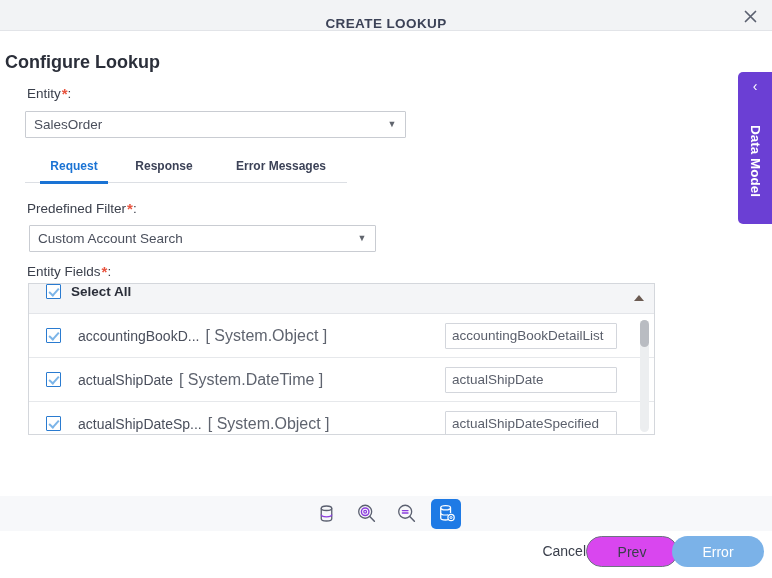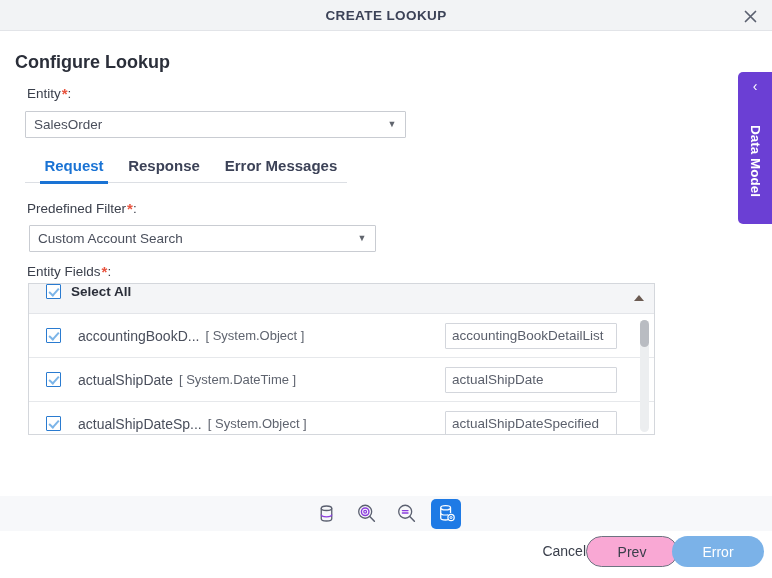--- a/index.html
+++ b/index.html
@@ -17,39 +17,39 @@
   }
 
   
   .titlebar {
     position: absolute; left: 0; top: 0;
     width: 772px; height: 31px;
     background: #f2f3f5;
     border-bottom: 1px solid #e2e4e8;
   }
   .titlebar-text {
-    position: absolute; left: 0; top: 0;
+    position: absolute; left: 0; top: 8px;
     width: 772px; line-height: 31px;
     text-align: center;
     font-size: 13.5px;
     letter-spacing: .4px;
     color: #3c4257;
     font-weight: 600;
   }
   .close-btn {
     position: absolute; right: 10px; top: 4px;
     width: 24px; height: 24px;
     display: flex; align-items: center; justify-content: center;
     cursor: pointer;
   }
   .close-btn svg { display: block; }
 
   
   .page-title {
-    position: absolute; left: 15px; top: 52px;
+    position: absolute; left: 5px; top: 52px;
     font-size: 18px; font-weight: bold;
     color: #2b2f3a;
   }
 
   .field-label {
     font-size: 13.5px;
     color: #3a3f4b;
   }
   .req-star {
     color: #e8543f;
@@ -90,21 +90,21 @@
 
   
   .tabs {
     position: absolute; left: 25px; top: 153px;
     width: 322px; height: 30px;
     border-bottom: 1px solid #dcdfe4;
   }
   .tab {
     position: absolute; top: 0;
     height: 30px; line-height: 26px;
-    font-size: 15px; font-weight: bold;
+    font-size: 12px; font-weight: bold;
     color: #3c4257;
     cursor: pointer;
     text-align: center;
   }
   .tab.active { color: #1a73d4; }
   .tab.active:after {
     content: ""; position: absolute;
     left: 0; right: 0; bottom: -1px;
     height: 3px; background: #1a73d4;
   }
@@ -171,21 +171,21 @@
     border-bottom: 1px solid #e6e8eb;
     background: #fff;
   }
   .row-name {
     font-size: 14px;
     color: #4a4f5c;
     margin-left: 17px;
     white-space: nowrap;
   }
   .row-type {
-    font-size: 13px;
+    font-size: 16px;
     color: #5f646f;
     margin-left: 6px;
     white-space: nowrap;
   }
   .row-input {
     position: absolute;
     left: 416px; top: 9px;
     width: 172px; height: 26px;
     border: 1px solid #d3d6dc;
     background: #fff;
@@ -240,21 +240,21 @@
   .btn-cancel {
     position: absolute; right: 186px; top: 12px;
     font-size: 14px; color: #3a3f4b;
     cursor: pointer;
   }
   .btn-prev {
     position: absolute; right: 94px; top: 5px;
     width: 92px; height: 31px;
     border: 1px solid #6d7381;
     border-radius: 16px;
-    background: #f9a8d4;
+    background: #d946ef;
     color: #3a3f4b;
     font-size: 14px;
     display: flex; align-items: center; justify-content: center;
     cursor: pointer;
     font-family: "Liberation Sans", sans-serif;
   }
   .btn-finish {
     position: absolute; right: 8px; top: 5px;
     width: 92px; height: 31px;
     border: none;

